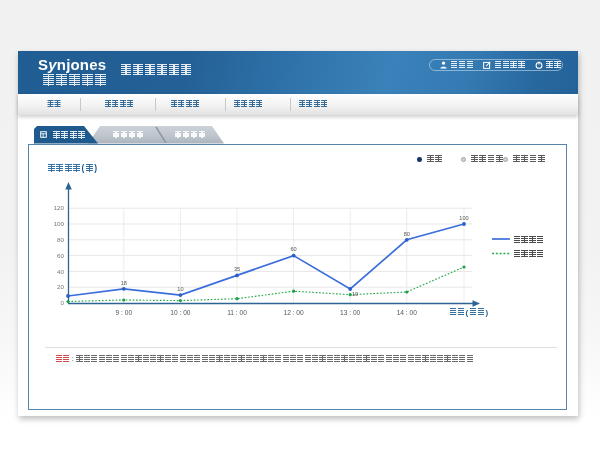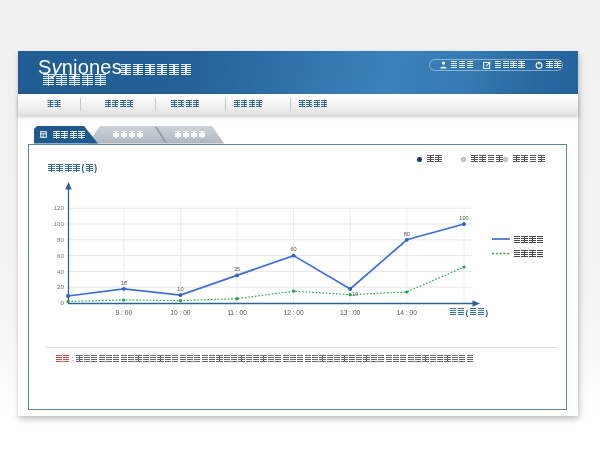--- a/index.html
+++ b/index.html
@@ -7,21 +7,21 @@
 .page{position:absolute;left:18px;top:51px;width:560px;height:365px;background:#fff;
  box-shadow:1px 3px 6px rgba(0,0,0,.26)}
 .z{display:inline-block;width:.84em;height:.9em;margin:0 .08em;vertical-align:-.08em;opacity:.88;
  background:repeating-linear-gradient(180deg,currentColor 0 1px,transparent 1px 2.1px),
  linear-gradient(90deg,transparent 44%,currentColor 44% 58%,transparent 58%)}
 .z2{display:inline-block;width:.84em;height:.9em;margin:0 .08em;vertical-align:-.08em;
  background:repeating-linear-gradient(180deg,currentColor 0 1.3px,transparent 1.3px 2.2px),
  linear-gradient(90deg,transparent 40%,currentColor 40% 62%,transparent 62%);opacity:.9}
 .hdr{position:absolute;left:0;top:0;width:560px;height:43px;
  background:linear-gradient(102deg,#205d93 0%,#246095 30%,#2c6fa6 45%,#3b82ba 66%,#357ab2 80%,#27689f 92%,#24629a 100%)}
-.logo1{position:absolute;left:20px;top:4.5px;color:#fff;font-size:20px;font-weight:normal;letter-spacing:.2px}
+.logo1{position:absolute;left:20px;top:4.5px;color:#fff;font-size:15px;font-weight:bold;letter-spacing:.2px}
 .logo2{position:absolute;left:24px;top:21.5px;color:#fff;font-size:13px;font-weight:bold}
 .title{position:absolute;left:102px;top:12px;color:#fff;font-size:12px}
 .pill{position:absolute;left:411px;top:7.5px;width:134px;height:12.5px;border:1px solid rgba(210,225,240,.55);
  border-radius:8px;display:flex;align-items:center;color:#fff;font-size:8px}
 .pill svg{margin:0 3px 0 0}
 .nav{position:absolute;left:0;top:43px;width:560px;height:21px;
  background:linear-gradient(180deg,#ffffff 0%,#f2f2f2 55%,#e2e2e2 100%);
  box-shadow:0 2px 4px rgba(0,0,0,.2)}
 .nav i{position:absolute;top:4px;height:13px;width:1px;background:#c8c8c8}
 .nav .it{position:absolute;top:5px;font-size:7.5px;font-weight:bold;color:#1c5a8e;transform:translateX(-50%)}

